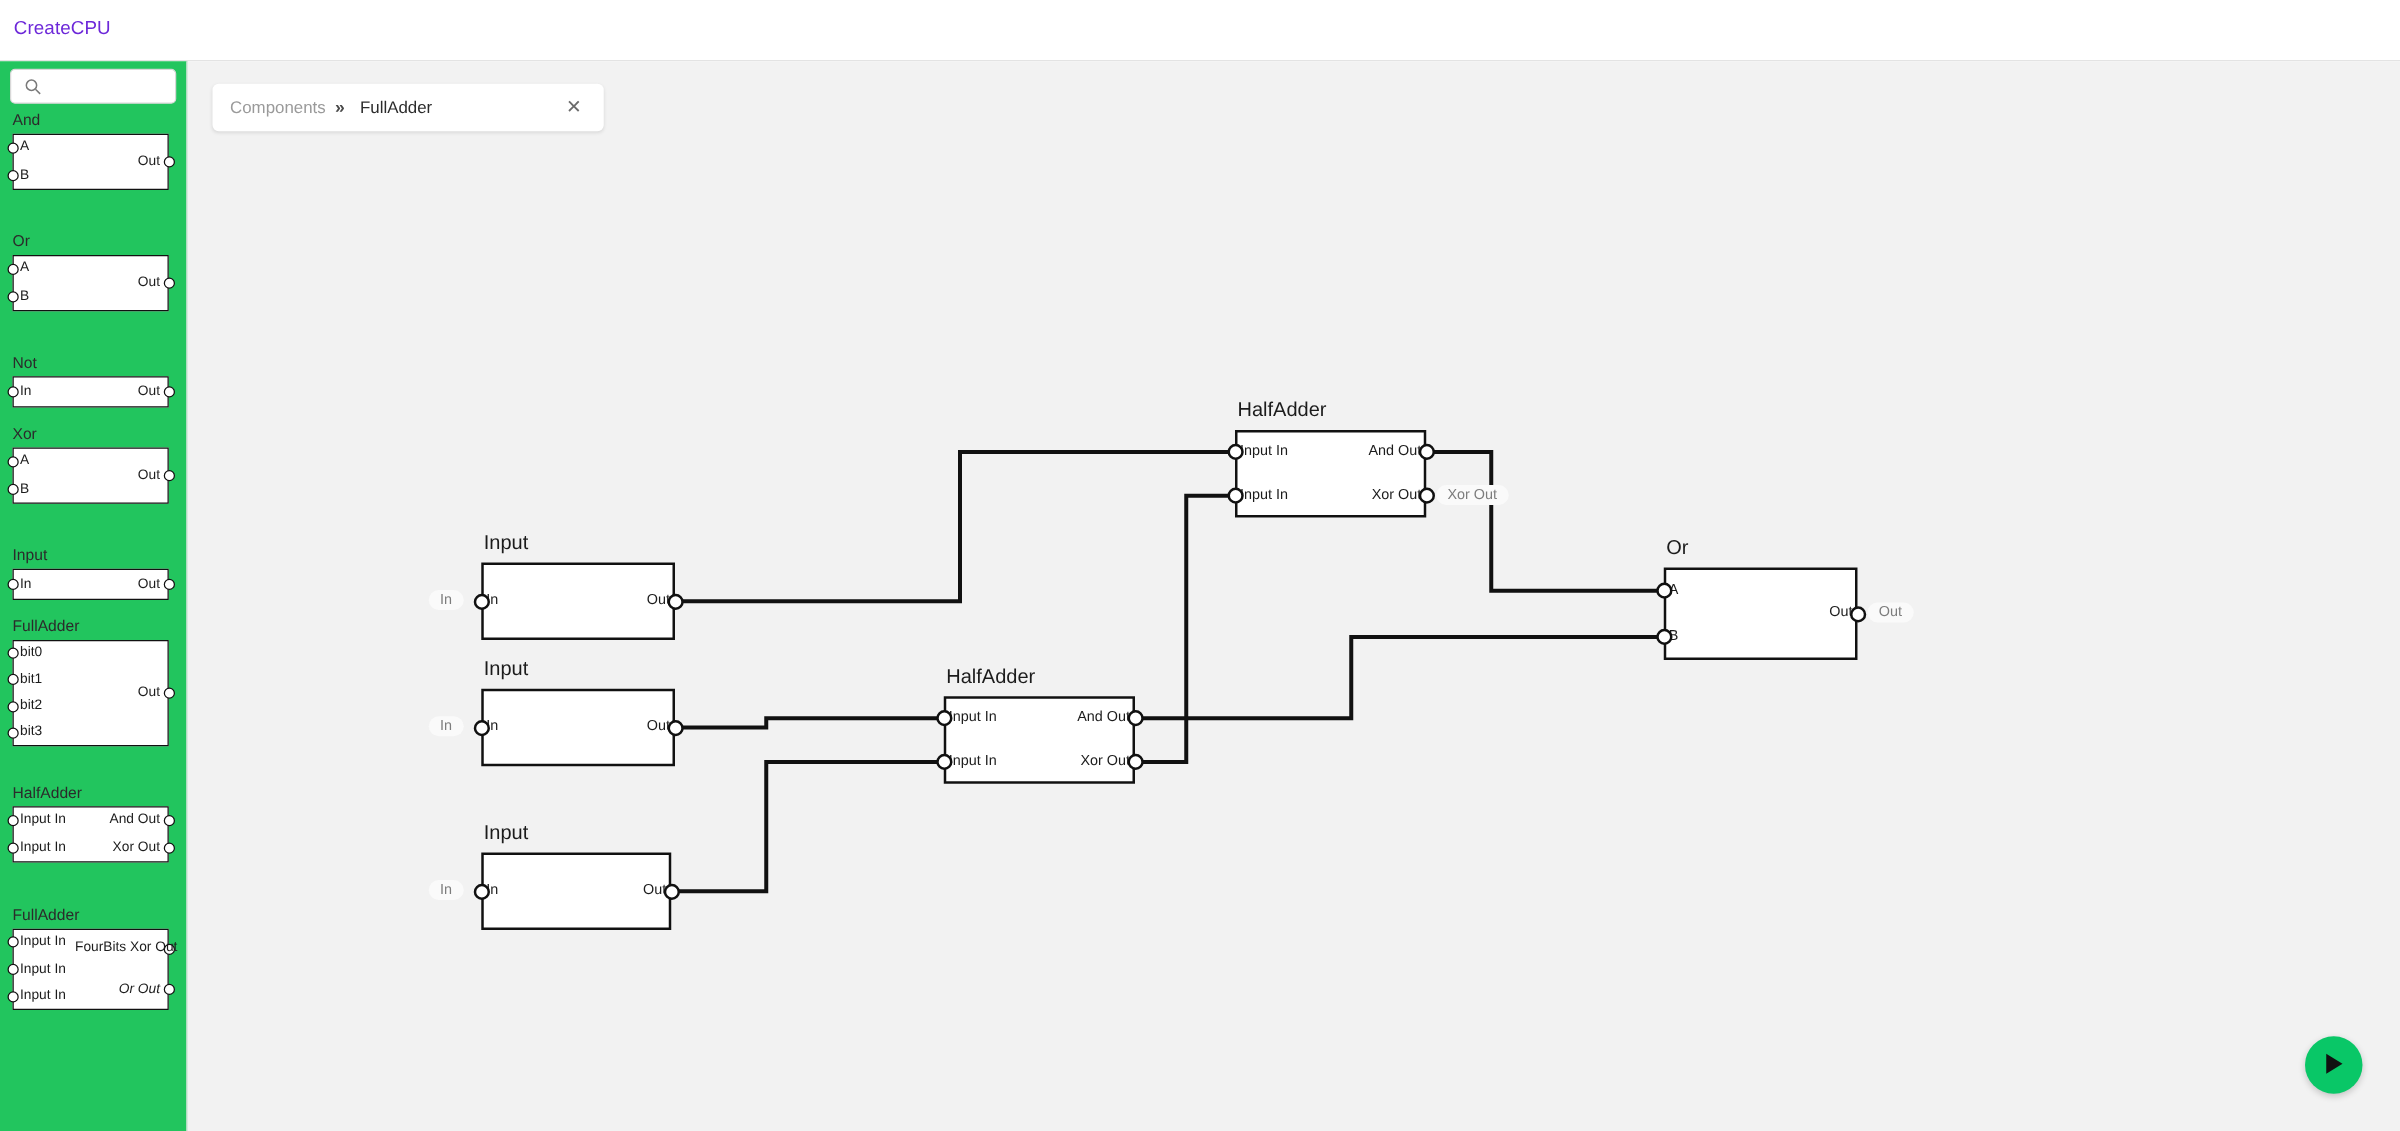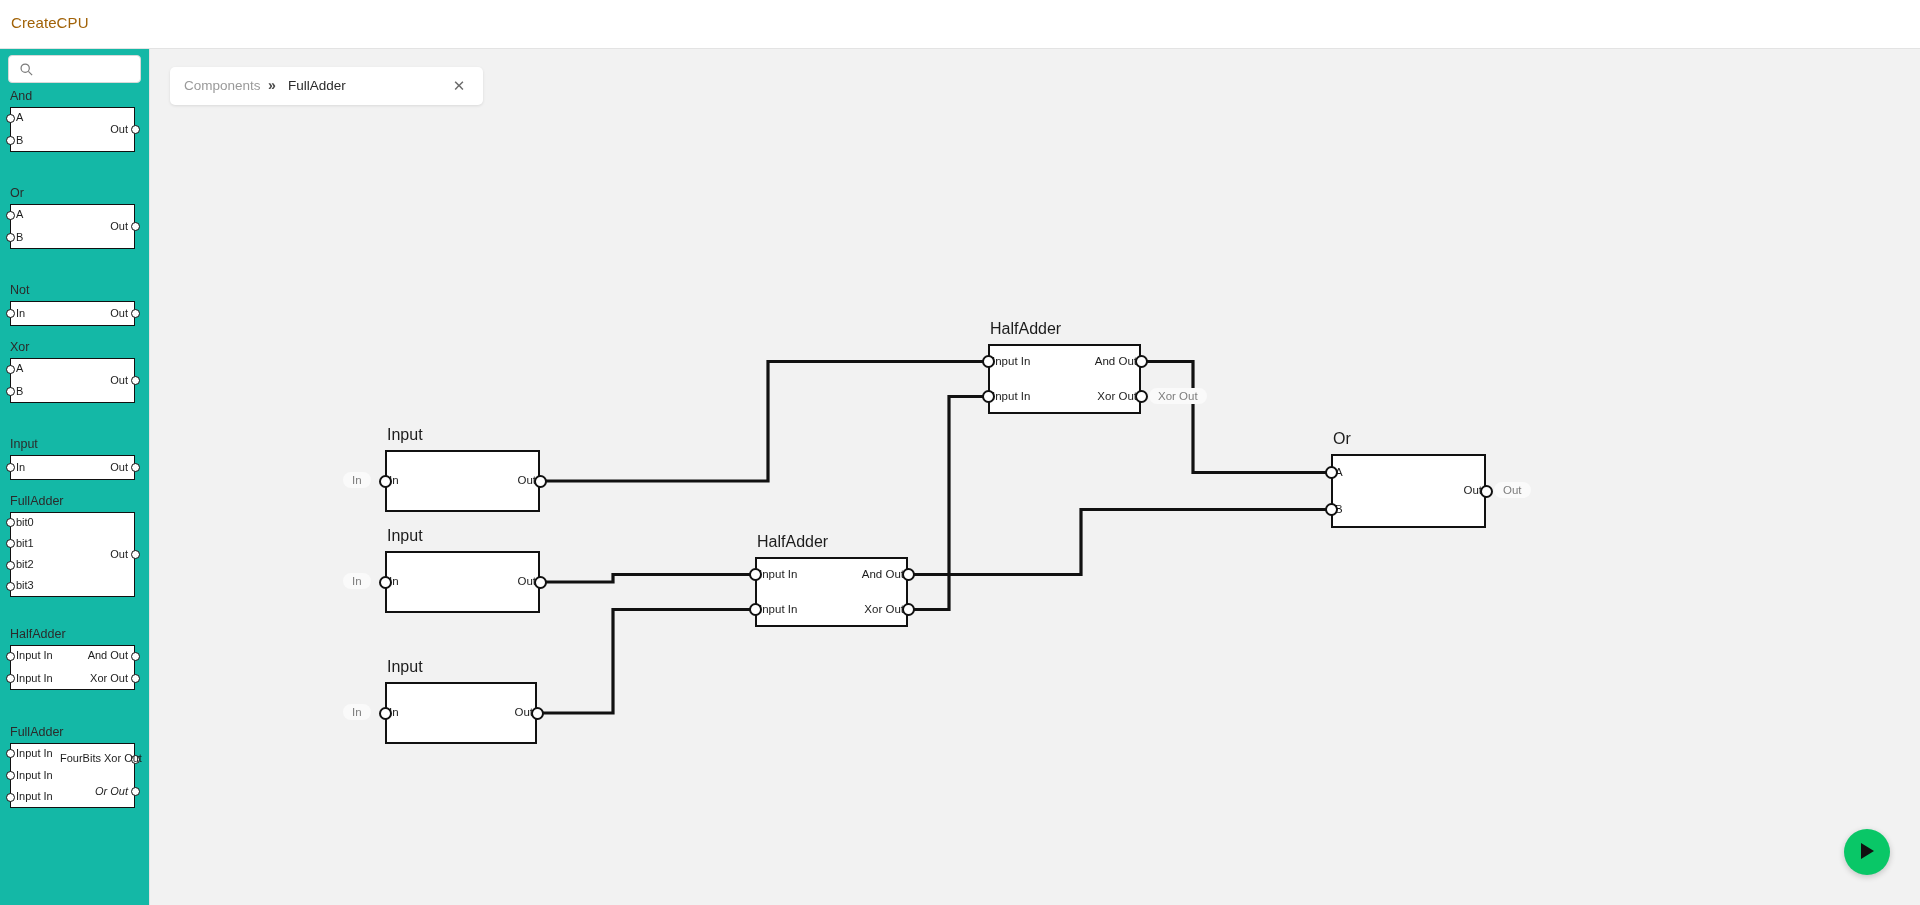--- a/index.html
+++ b/index.html
@@ -13,28 +13,28 @@
 
   
   #topbar {
     position: absolute; left: 0; top: 0;
     width: 1920px; height: 49px;
     background: #ffffff;
     border-bottom: 1px solid #e3e3e3;
   }
   #app-title {
     position: absolute; left: 11px; top: 14px;
-    font-size: 15px; color: #a16207; letter-spacing: .1px;
+    font-size: 15px; color: #6d28d9; letter-spacing: .1px;
   }
 
   
   #sidebar {
     position: absolute; left: 0; top: 49px;
     width: 150px; height: 856px;
-    background: #14b8a6;
+    background: #22c55e;
     border-right: 1px solid #e3e3e3;
     overflow: hidden;
   }
   #search-wrap {
     position: absolute; left: 8px; top: 6px;
     width: 133px; height: 28px;
     border: 1px solid #d8d8d8; border-radius: 4px;
     background: #fff;
   }
   #search-icon {

